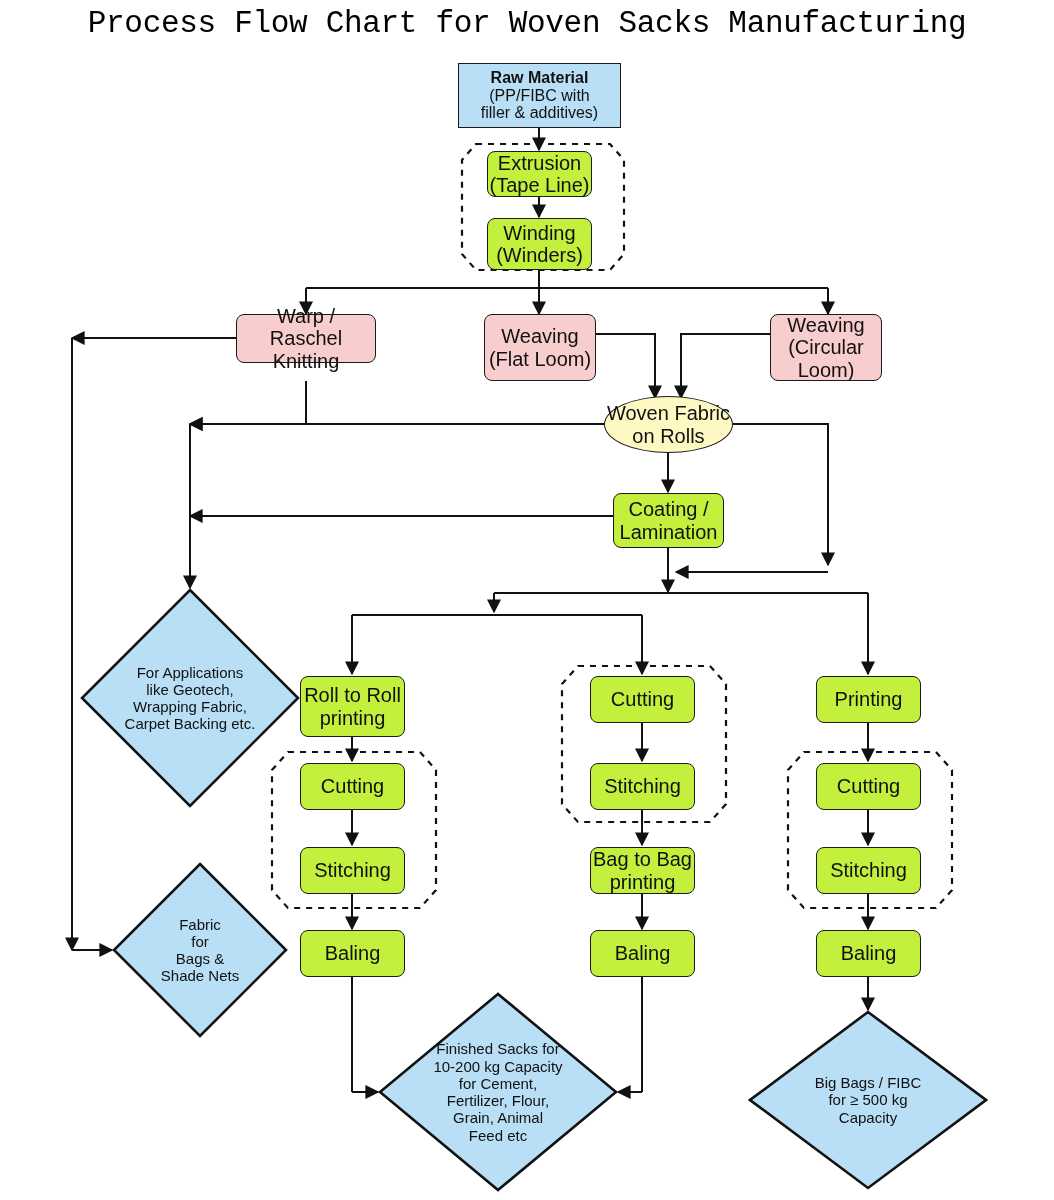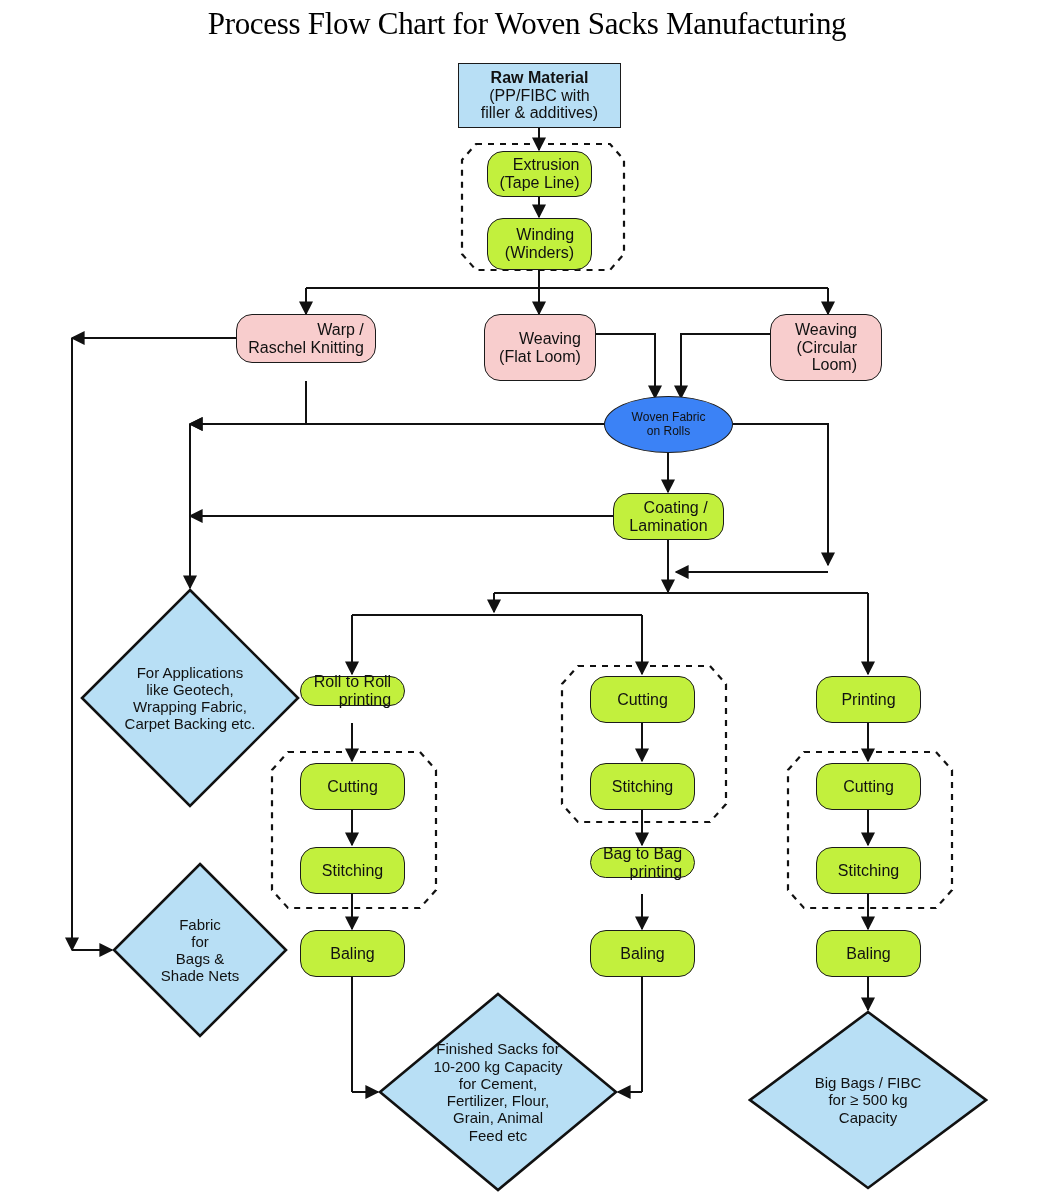--- a/index.html
+++ b/index.html
@@ -39,52 +39,51 @@
     line-height: 1.12;
     white-space: pre-line;
   }
   .chart-title {
     position: absolute;
     left: 0;
     top: 6px;
     width: 1054px;
     text-align: center;
     font-size: 31px;
-    font-family: Liberation Serif, serif;
+    font-family: Liberation Mono, monospace;
     font-weight: 400;
     letter-spacing: -0.3px;
     color: #000000;
   }
   
   .rect {
     border: 1.6px solid #1b1b1b;
-    border-radius: 16px;
-    font-size: 16px;
-    text-align: right;
+    border-radius: 8px;
+    font-size: 20px;
   }
   .fill-green  { background: #c2f03d; }
   .fill-pink   { background: #f8cdcd; }
 
   .node.raw-material {
     border: 1.6px solid #1b1b1b;
     border-radius: 0;
     background: #b8dff5;
     font-size: 16px;
     flex-direction: column;
     justify-content: center;
   }
   .raw-title {
     font-weight: bold;
   }
   
   .ellipse {
     border: 1.8px solid #1b1b1b;
     border-radius: 50%;
-    background: #3b82f6;
-    font-size: 12px;
+    background: #fef9c3;
+    font-size: 20px;
   }
   
   .diamond-wrap {
     position: absolute;
   }
   .diamond-shape {
     position: absolute;
     left: 0; top: 0;
     width: 100%; height: 100%;
   }
@@ -220,21 +219,21 @@
   <div class="node rect fill-pink" style="left:484px; top:314px; width:112px; height:67px;">Weaving
 (Flat Loom)</div>
 
   <div class="node rect fill-pink" style="left:770px; top:314px; width:112px; height:67px;">Weaving
 (Circular
 Loom)</div>
 
   <div class="node ellipse" style="left:604px; top:396px; width:129px; height:57px;">Woven Fabric
 on Rolls</div>
 
-  <div class="node rect fill-green" style="left:613px; top:493px; width:111px; height:47px;">Coating /
+  <div class="node rect fill-green" style="left:613px; top:493px; width:111px; height:55px;">Coating /
 Lamination</div>
 
   <div class="diamond-wrap" style="left:80px; top:588px; width:220px; height:220px;">
     <svg class="diamond-shape" viewBox="0 0 220 220">
       <polygon points="110,2 218,110 110,218 2,110" fill="#b8dff5" stroke="#111111" stroke-width="2.6"></polygon>
     </svg>
     <div class="diamond-label">For Applications
 like Geotech,
 Wrapping Fabric,
 Carpet Backing etc.</div>
@@ -243,29 +242,29 @@
   <div class="diamond-wrap" style="left:112px; top:862px; width:176px; height:176px;">
     <svg class="diamond-shape" viewBox="0 0 176 176">
       <polygon points="88,2 174,88 88,174 2,88" fill="#b8dff5" stroke="#111111" stroke-width="2.6"></polygon>
     </svg>
     <div class="diamond-label">Fabric
 for
 Bags &amp;
 Shade Nets</div>
   </div>
 
-  <div class="node rect fill-green" style="left:300px; top:676px; width:105px; height:30px;">Roll to Roll
+  <div class="node rect fill-green" style="left:300px; top:676px; width:105px; height:61px;">Roll to Roll
 printing</div>
   <div class="node rect fill-green" style="left:300px; top:763px; width:105px; height:47px;">Cutting</div>
   <div class="node rect fill-green" style="left:300px; top:847px; width:105px; height:47px;">Stitching</div>
   <div class="node rect fill-green" style="left:300px; top:930px; width:105px; height:47px;">Baling</div>
 
   <div class="node rect fill-green" style="left:590px; top:676px; width:105px; height:47px;">Cutting</div>
   <div class="node rect fill-green" style="left:590px; top:763px; width:105px; height:47px;">Stitching</div>
-  <div class="node rect fill-green" style="left:590px; top:847px; width:105px; height:31px;">Bag to Bag
+  <div class="node rect fill-green" style="left:590px; top:847px; width:105px; height:47px;">Bag to Bag
 printing</div>
   <div class="node rect fill-green" style="left:590px; top:930px; width:105px; height:47px;">Baling</div>
 
   <div class="node rect fill-green" style="left:816px; top:676px; width:105px; height:47px;">Printing</div>
   <div class="node rect fill-green" style="left:816px; top:763px; width:105px; height:47px;">Cutting</div>
   <div class="node rect fill-green" style="left:816px; top:847px; width:105px; height:47px;">Stitching</div>
   <div class="node rect fill-green" style="left:816px; top:930px; width:105px; height:47px;">Baling</div>
 
   <div class="diamond-wrap" style="left:378px; top:992px; width:240px; height:200px;">
     <svg class="diamond-shape" viewBox="0 0 240 200">

